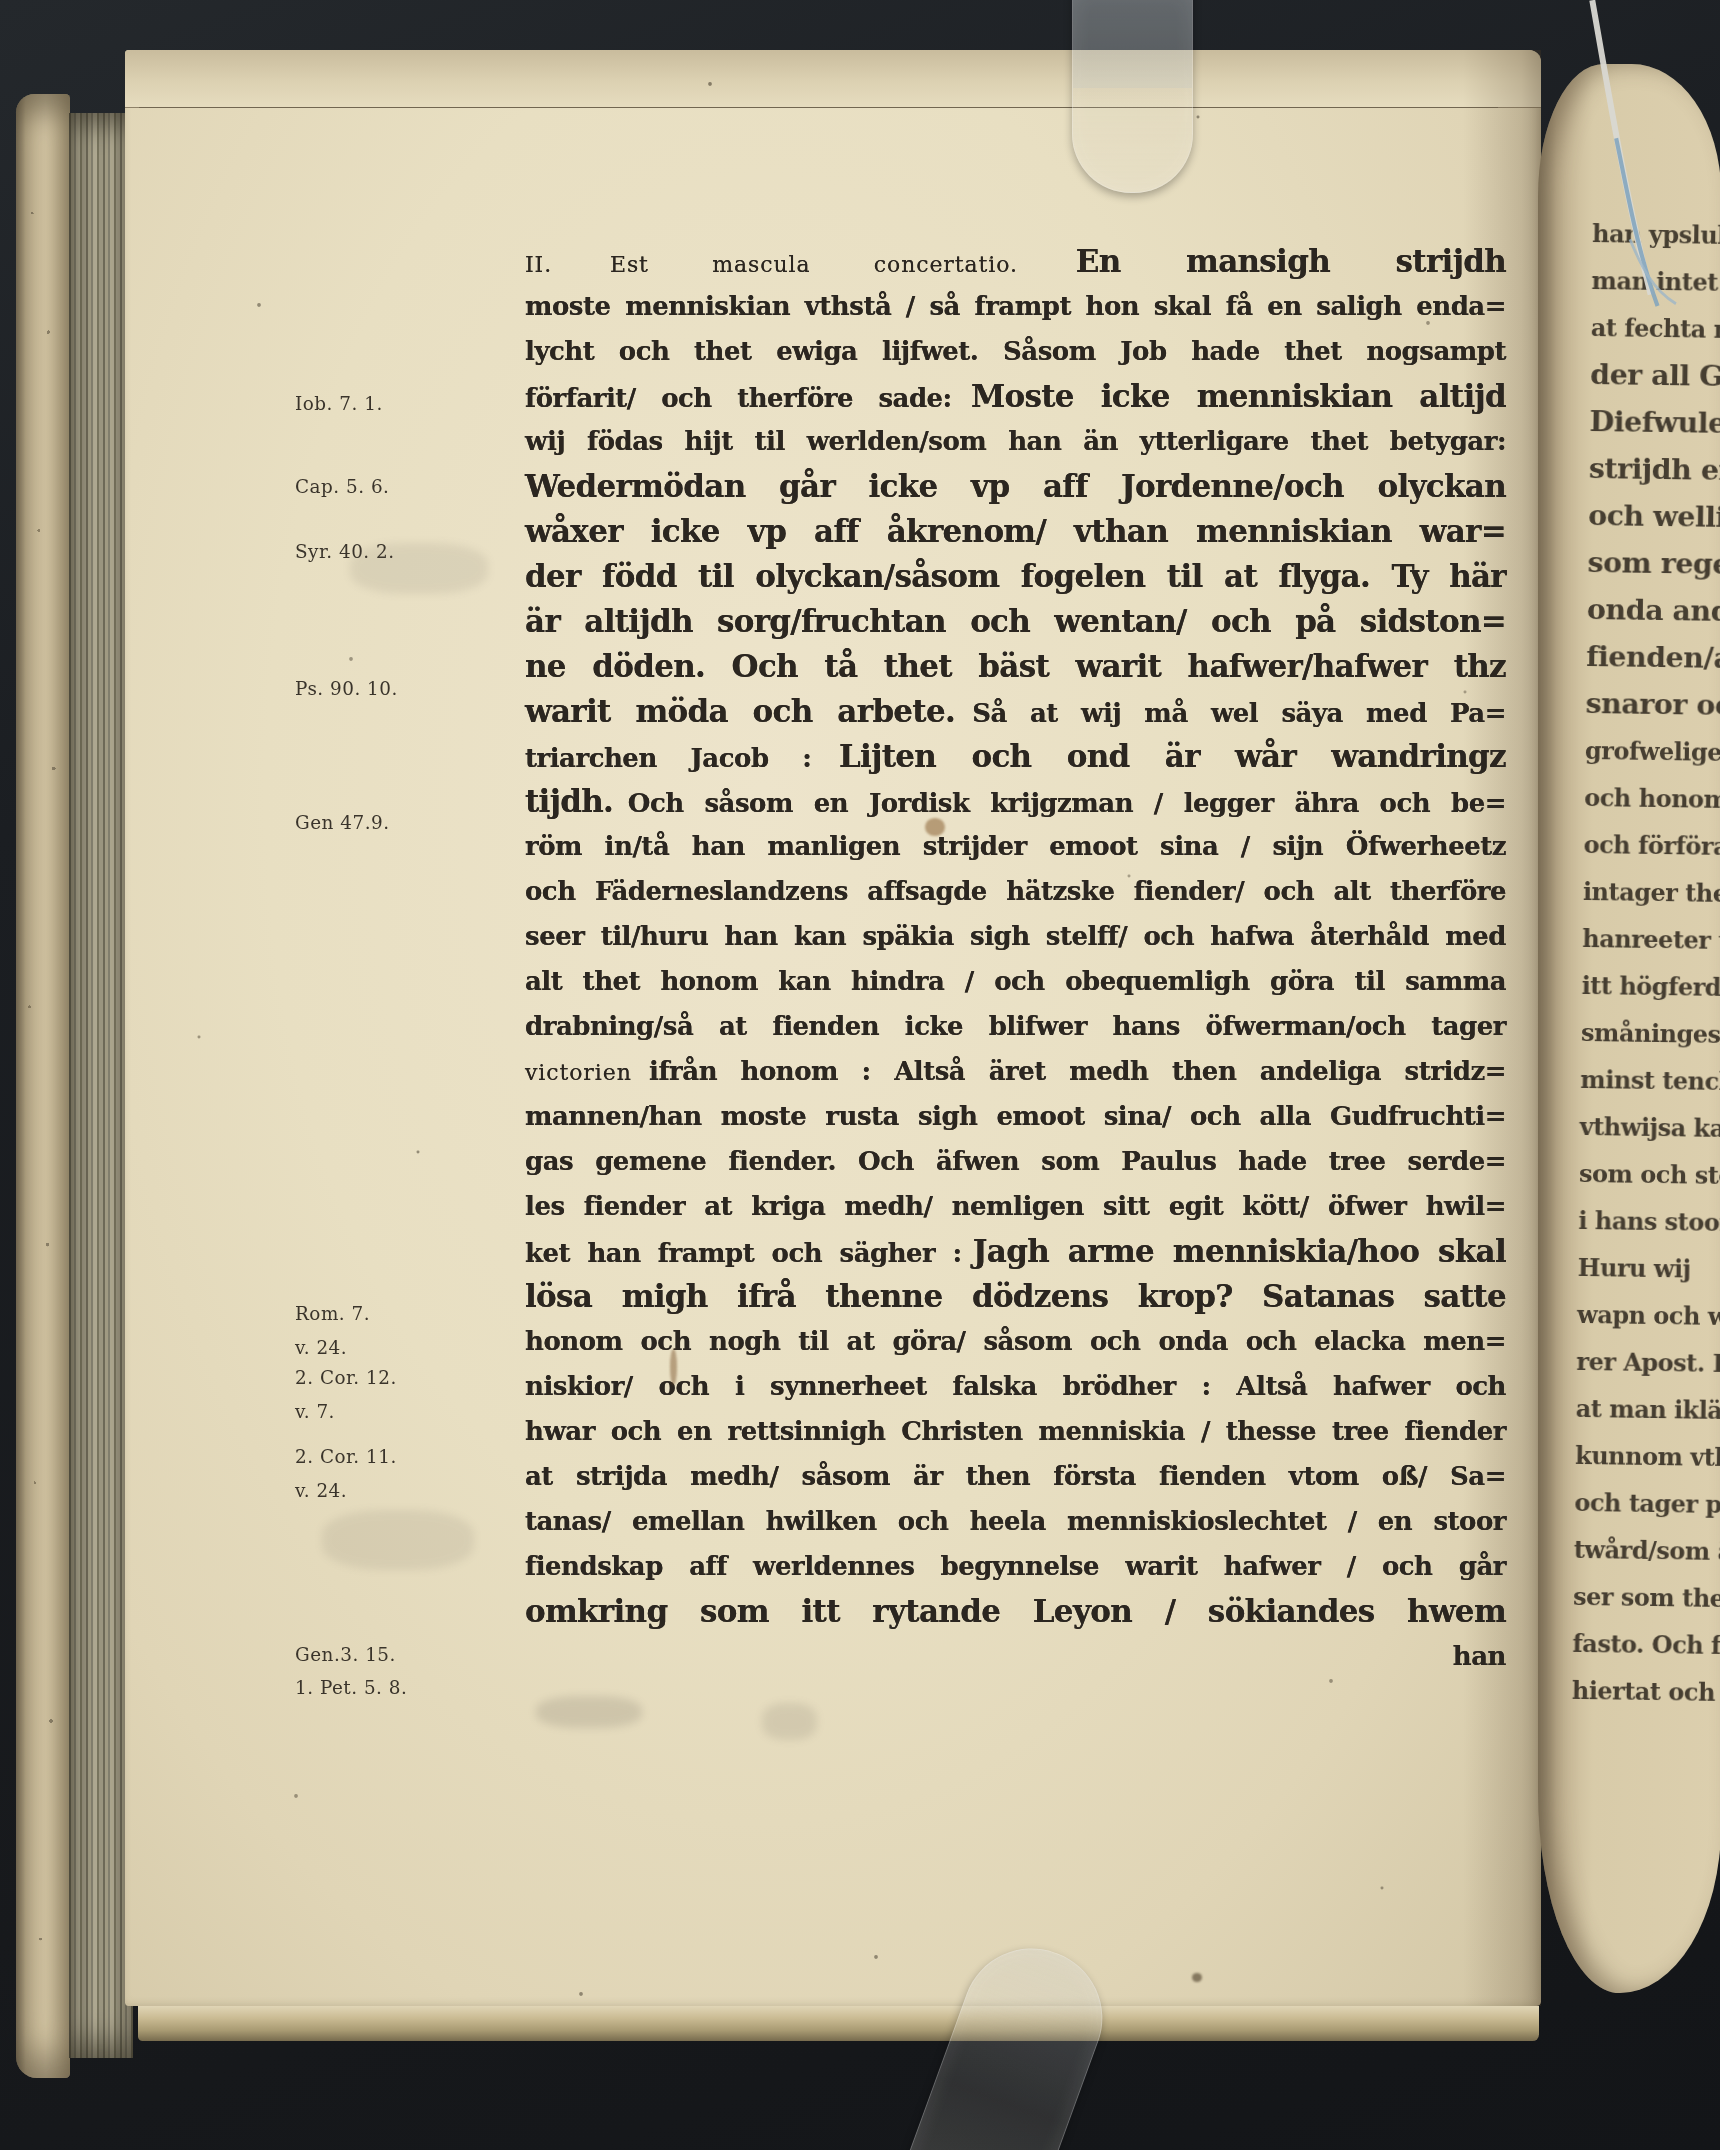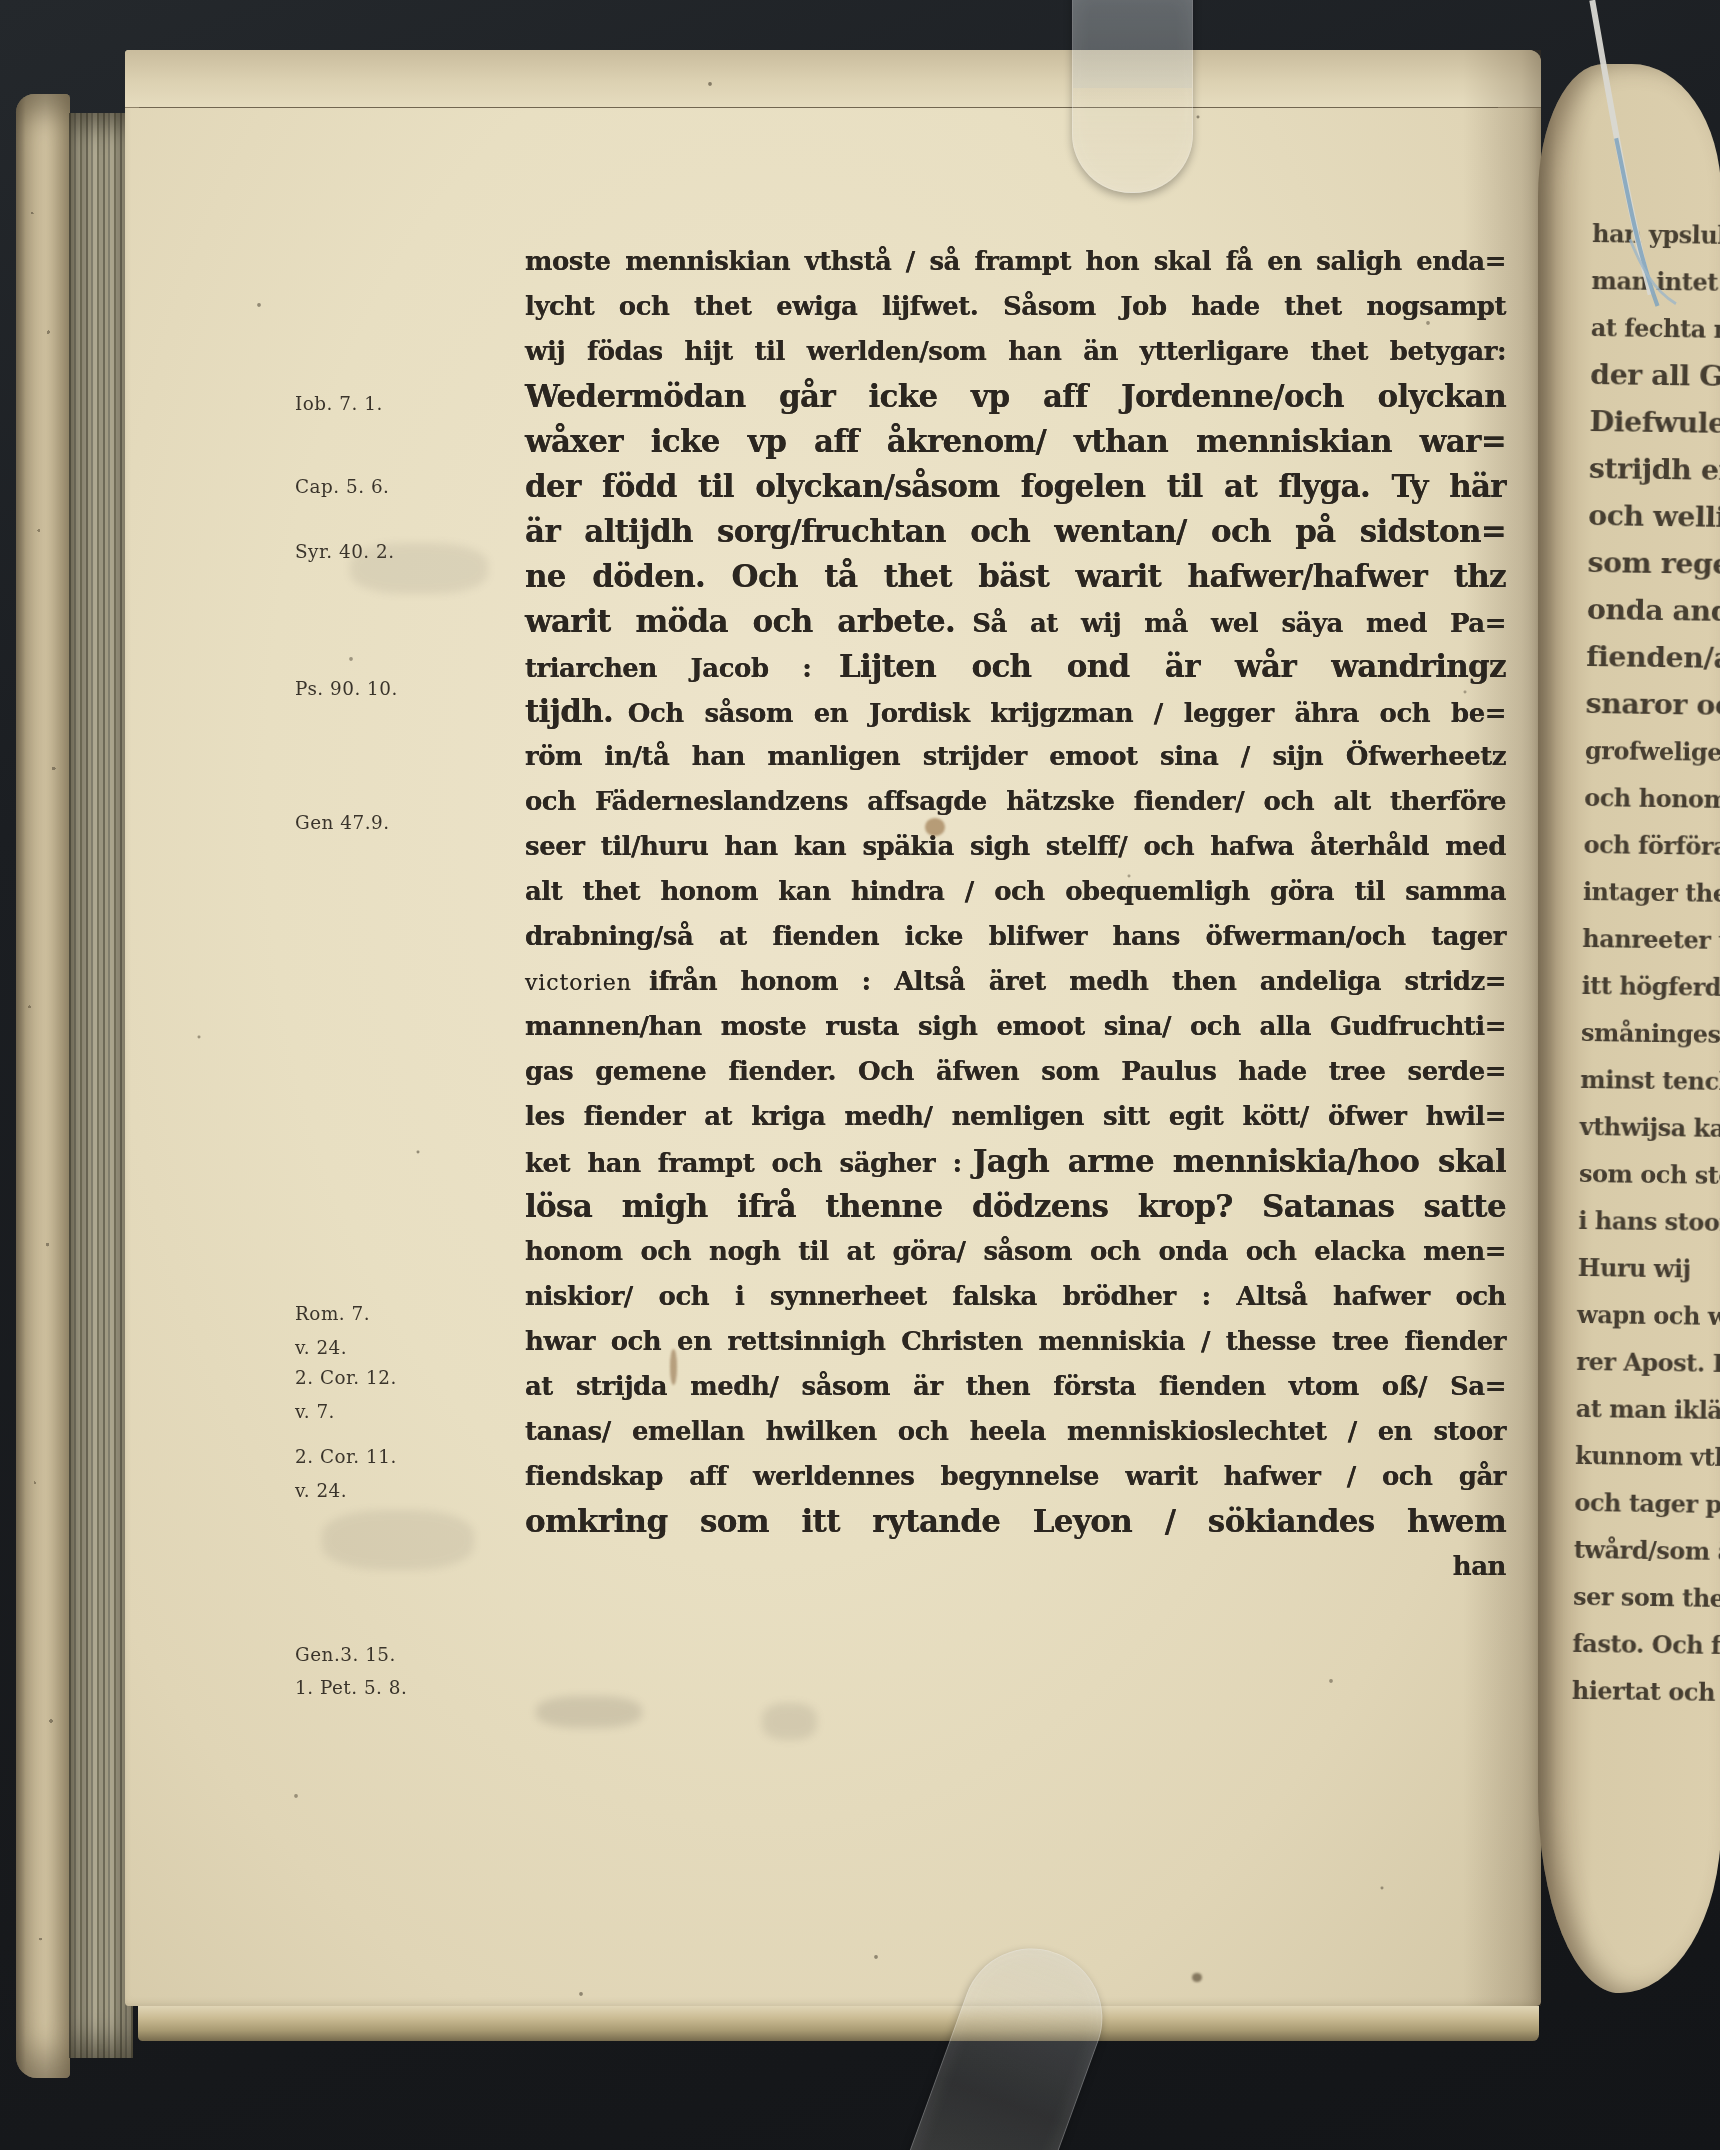--- a/index.html
+++ b/index.html
@@ -90,22 +90,24 @@
 
   <div class="page">
     <div class="head-edge"></div>
     <div class="crease"></div>
     <div class="gutter-shadow"></div>
   </div>
 
   <div class="tail-edge"></div>
 
   <div class="text-block">
+      <div class="line"><span class="seg-a">II.</span> <span class="seg-a">Est mascula concertatio.</span> <span class="seg-l">En mansigh strijdh</span></div>
       <div class="line"><span class="seg-n">moste menniskian vthstå / så frampt hon skal få en saligh enda=</span></div>
       <div class="line"><span class="seg-n">lycht och thet ewiga lijfwet. Såsom Job hade thet nogsampt</span></div>
+      <div class="line"><span class="seg-n">förfarit/ och therföre sade:</span> <span class="seg-l">Moste icke menniskian altijd</span></div>
       <div class="line"><span class="seg-n">wij födas hijt til werlden/som han än ytterligare thet betygar:</span></div>
       <div class="line"><span class="seg-l">Wedermödan går icke vp aff Jordenne/och olyckan</span></div>
       <div class="line"><span class="seg-l">wåxer icke vp aff åkrenom/ vthan menniskian war=</span></div>
       <div class="line"><span class="seg-l">der född til olyckan/såsom fogelen til at flyga. Ty här</span></div>
       <div class="line"><span class="seg-l">är altijdh sorg/fruchtan och wentan/ och på sidston=</span></div>
       <div class="line"><span class="seg-l">ne döden. Och tå thet bäst warit hafwer/hafwer thz</span></div>
       <div class="line"><span class="seg-l">warit möda och arbete.</span> <span class="seg-n">Så at wij må wel säya med Pa=</span></div>
       <div class="line"><span class="seg-n">triarchen Jacob :</span> <span class="seg-l">Lijten och ond är wår wandringz</span></div>
       <div class="line"><span class="seg-l">tijdh.</span> <span class="seg-n">Och såsom en Jordisk krijgzman / legger ähra och be=</span></div>
       <div class="line"><span class="seg-n">röm in/tå han manligen strijder emoot sina / sijn Öfwerheetz</span></div>

